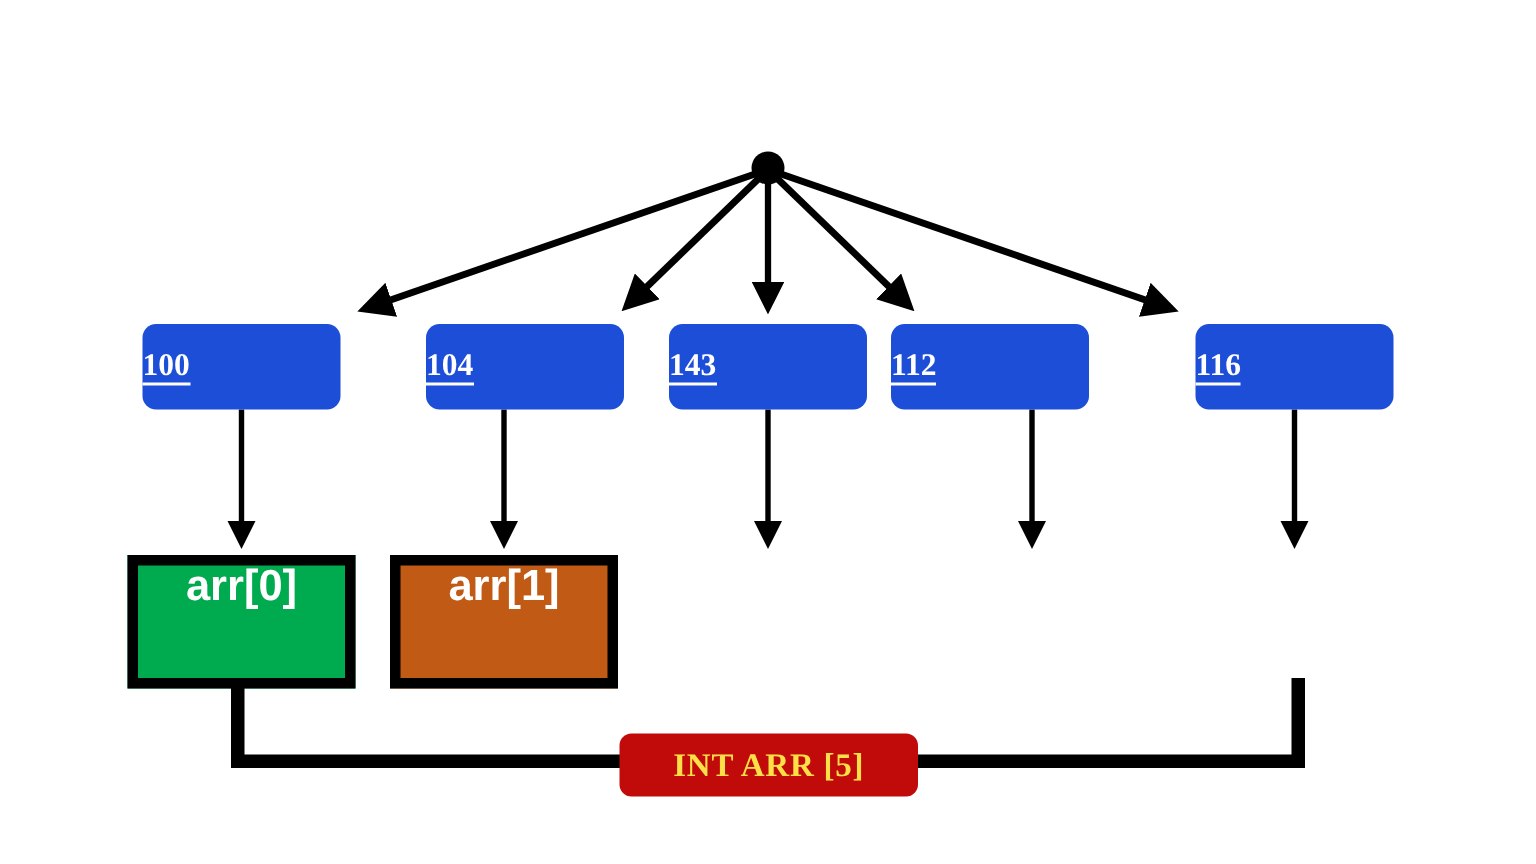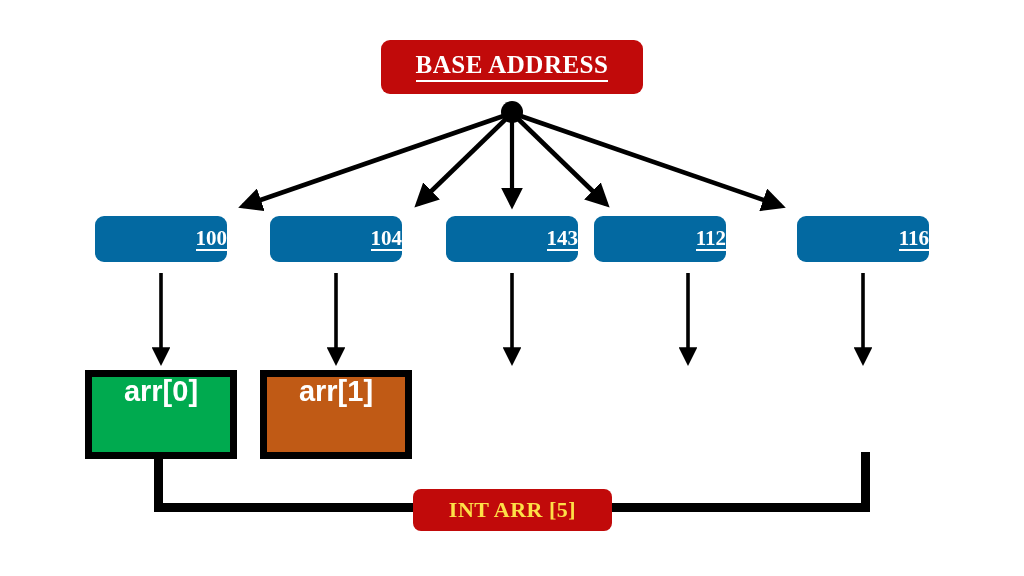--- a/index.html
+++ b/index.html
@@ -38,26 +38,26 @@
     border-bottom: 2px solid #ffffff;
     padding-bottom: 1px;
     line-height: 1.05;
   }
 
   
   .addr-box {
     position: absolute;
     top: 216px;
     width: 132px;
-    height: 46px;
-    background: #0369a1;
+    height: 57px;
+    background: #1d4ed8;
     border-radius: 9px;
     display: flex;
     align-items: center;
-    justify-content: flex-end;
+    justify-content: flex-start;
   }
   .addr-label {
     color: #ffffff;
     font-family: "Liberation Serif", serif;
     font-weight: bold;
     font-size: 21px;
     border-bottom: 2px solid #ffffff;
     padding-bottom: 0px;
     line-height: 1.05;
   }
@@ -146,28 +146,25 @@
 
     <circle cx="512" cy="112" r="11" fill="#000000"></circle>
 
     <line x1="161" y1="273" x2="161" y2="362" stroke="#000000" stroke-width="3.6" marker-end="url(#ah)"></line>
     <line x1="336" y1="273" x2="336" y2="362" stroke="#000000" stroke-width="3.6" marker-end="url(#ah)"></line>
     <line x1="512" y1="273" x2="512" y2="362" stroke="#000000" stroke-width="3.6" marker-end="url(#ah)"></line>
     <line x1="688" y1="273" x2="688" y2="362" stroke="#000000" stroke-width="3.6" marker-end="url(#ah)"></line>
     <line x1="863" y1="273" x2="863" y2="362" stroke="#000000" stroke-width="3.6" marker-end="url(#ah)"></line>
   </svg>
 
-  <div class="base-box">
-    <span class="base-label">BASE ADDRESS</span>
-  </div>
 
   <div class="addr-box" style="left:95px">
     <span class="addr-label">100</span>
   </div>
-  <div class="addr-box" style="left:270px">
+  <div class="addr-box" style="left:284px">
     <span class="addr-label">104</span>
   </div>
   <div class="addr-box" style="left:446px">
     <span class="addr-label">143</span>
   </div>
   <div class="addr-box" style="left:594px">
     <span class="addr-label">112</span>
   </div>
   <div class="addr-box" style="left:797px">
     <span class="addr-label">116</span>

